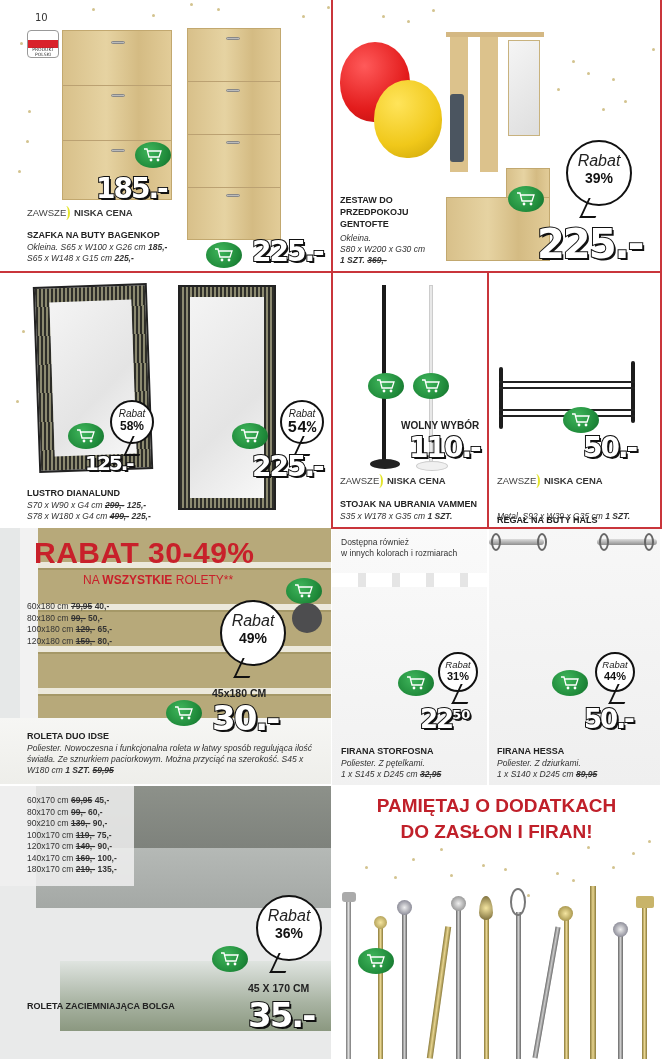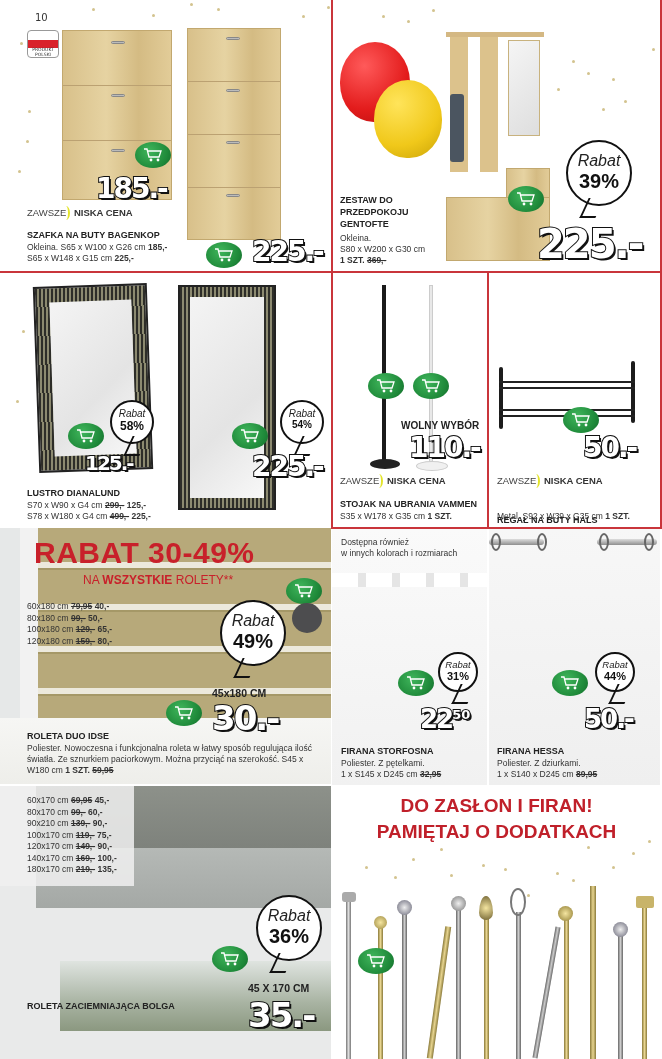--- a/index.html
+++ b/index.html
@@ -39,28 +39,28 @@
 
   .cart { position: absolute; width: 36px; height: 26px; border-radius: 50%; background: radial-gradient(circle at 40% 35%, #3fb55b, #1f8a3a 65%, #146a2b); display: flex; align-items: center; justify-content: center; }
   .cart svg { width: 20px; height: 16px; }
 
   .bubble { position: absolute; width: 54px; height: 54px; border: 2.5px solid #111; border-radius: 50%; background: #fff; text-align: center; }
   .bubble::after { content: ""; position: absolute; left: 16px; bottom: -14px; width: 14px; height: 18px; border-left: 2.5px solid #111; border-bottom: 2.5px solid #111; transform: skewX(-25deg); background: transparent; }
   .bubble .b-label { display: block; font-style: italic; font-size: 13px; margin-top: 8px; color: #222; font-family: "Liberation Sans", sans-serif; }
   .bubble .b-val { display: block; font-weight: bold; font-size: 15px; color: #111; font-family: "Liberation Sans", sans-serif; }
   .bubble.big { width: 66px; height: 66px; }
   .bubble.big .b-label { font-size: 16px; margin-top: 10px; }
-  .bubble.big .b-val { font-size: 20px; }
+  .bubble.big .b-val { font-size: 14px; }
 
   .zawsze { position: absolute; font-size: 9.5px; color: #444; white-space: nowrap; font-family: "Liberation Sans", sans-serif; }
   .zawsze .hl { display: inline-block; width: 8px; height: 14px; border-right: 2px solid #e3e42a; border-radius: 0 50% 50% 0; vertical-align: middle; margin: 0 1px 0 -4px; }
   .zawsze b { color: #333; }
 
   .title { position: absolute; font-weight: bold; font-size: 9px; color: #222; font-family: "Liberation Sans", sans-serif; line-height: 12px; white-space: nowrap; }
-  .desc { position: absolute; font-size: 8.5px; color: #333; font-family: "Liberation Sans", sans-serif; line-height: 11px; }
+  .desc { position: absolute; font-size: 8.5px; color: #333; font-family: "Liberation Sans", sans-serif; line-height: 11px; font-style: italic; }
   .desc b { font-weight: bold; }
   .desc s { font-weight: bold; }
 
   .dots { position: absolute; pointer-events: none; }
   .dot { position: absolute; width: 3px; height: 3px; border-radius: 50%; background: #d3c38e; }
 
   .size-list { position: absolute; font-size: 8.5px; line-height: 11.5px; color: #333; font-family: "Liberation Sans", sans-serif; }
   .size-list b { font-weight: bold; }
   .size-list s { font-weight: bold; }
 
@@ -210,21 +210,21 @@
     </div>
     <div class="mirror-frame" style="left:178px;top:12px;width:98px;height:225px;">
       <div class="mirror-glass" style="left:10px;top:10px;right:10px;bottom:10px;"></div>
     </div>
     <div class="bubble" style="left:110px;top:127px;width:44px;height:44px;">
       <span class="b-label" style="font-size:10px;margin-top:6px;">Rabat</span>
       <span class="b-val" style="font-size:12px;">58%</span>
     </div>
     <div class="bubble" style="left:280px;top:127px;width:44px;height:44px;">
       <span class="b-label" style="font-size:10px;margin-top:6px;">Rabat</span>
-      <span class="b-val" style="font-size:10px;">54%</span>
+      <span class="b-val" style="font-size:16px;font-family:Liberation Mono, monospace;">54%</span>
     </div>
     <div class="cart" style="left:68px;top:150px;">
       <svg viewBox="0 0 20 16">
           <path d="M1 2h3l2 8h10l2-6H5" stroke="#fff" stroke-width="1.3" fill="none"></path>
           <circle cx="8" cy="13" r="1.4" fill="#fff"></circle>
           <circle cx="15" cy="13" r="1.4" fill="#fff"></circle>
         </svg>
     </div>
     <div class="cart" style="left:232px;top:150px;">
       <svg viewBox="0 0 20 16">
@@ -463,17 +463,17 @@
         <div class="dot" style="left:224px;top:86px"></div>
       <div class="dot" style="left:240px;top:93px"></div>
         <div class="dot" style="left:255px;top:60px"></div>
       <div class="dot" style="left:280px;top:80px"></div>
         <div class="dot" style="left:300px;top:66px"></div>
       <div class="dot" style="left:316px;top:54px"></div>
         <div class="dot" style="left:195px;top:108px"></div>
     </div>
   </div>
   <div class="pamietaj">
+    <div>PAMIĘTAJ O DODATKACH</div>
     <div>DO ZASŁON I FIRAN!</div>
-    <div>PAMIĘTAJ O DODATKACH</div>
   </div>
 
 </div>
 
 </body></html>

